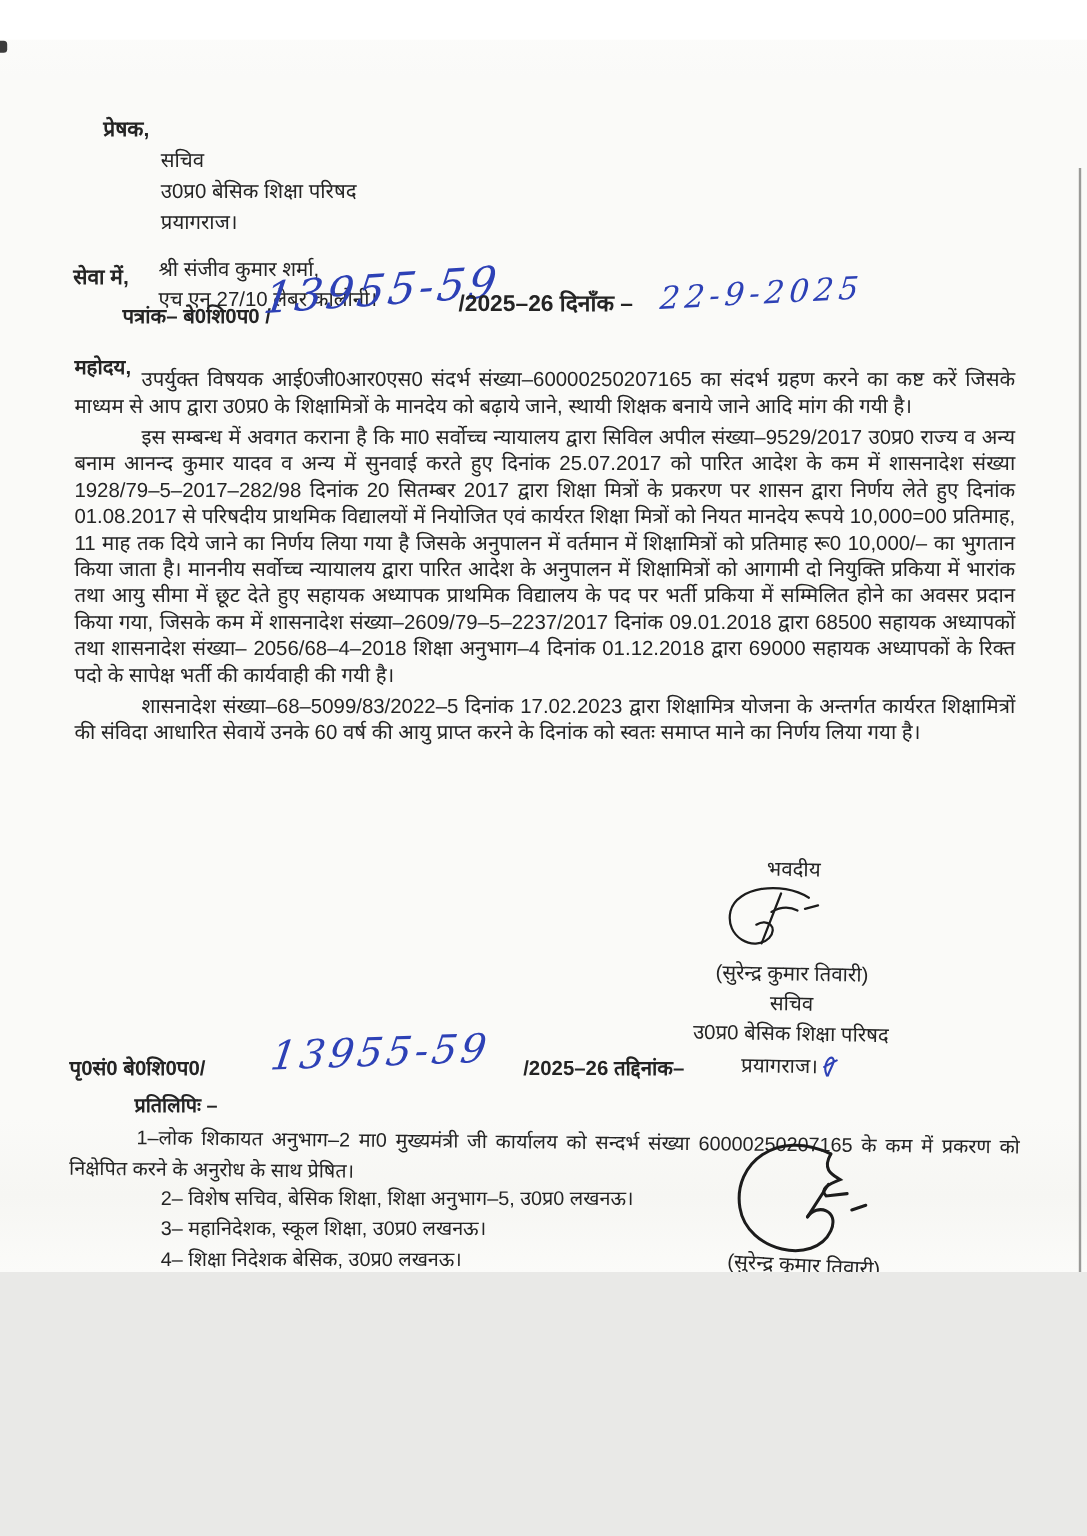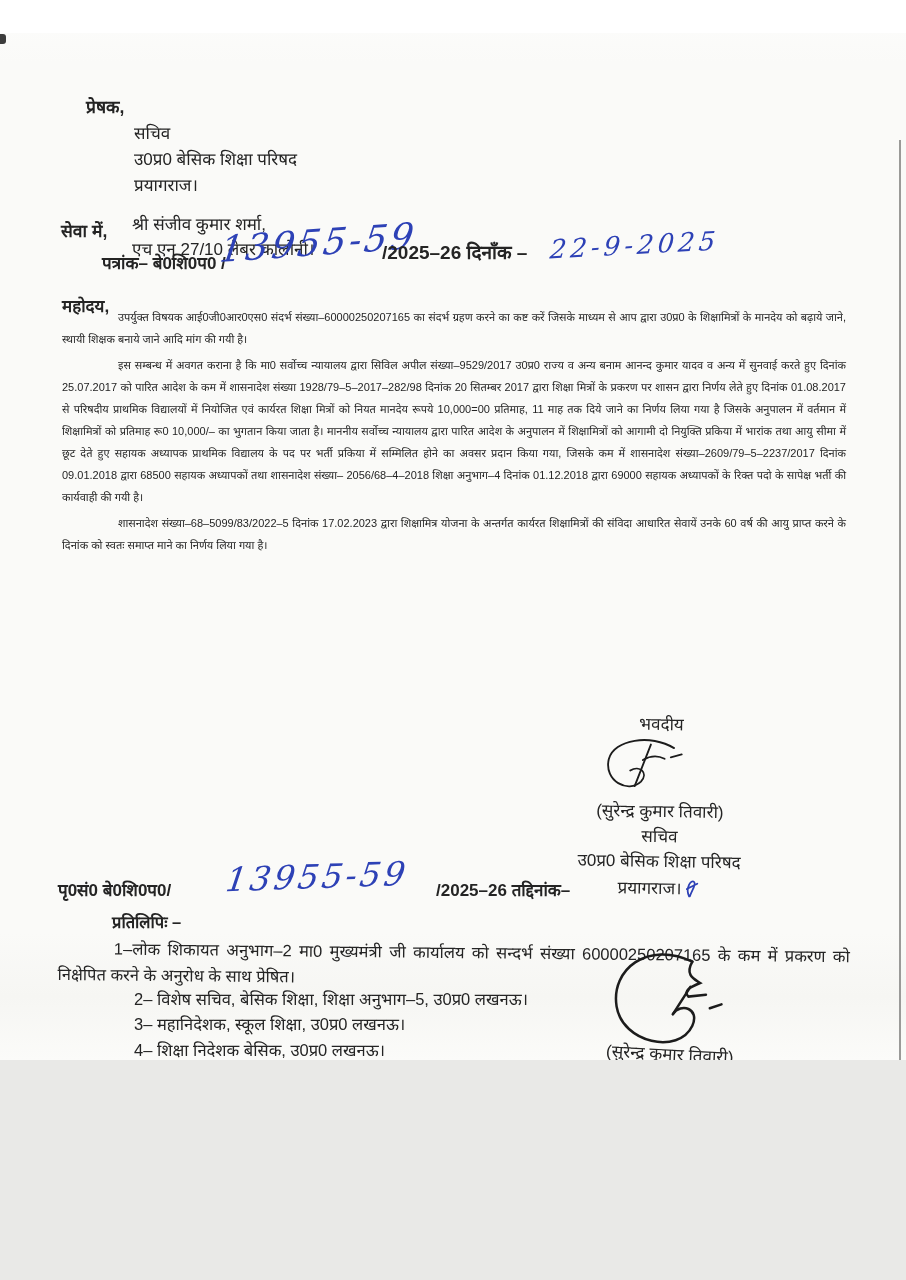--- a/index.html
+++ b/index.html
@@ -10,21 +10,21 @@
     background:linear-gradient(180deg,#fdfdfc 0%,#fafaf8 6%,#fafaf8 88%,#f6f6f3 94%,#fbfbf9 100%);
     overflow:hidden;
     font-family:"Liberation Sans","DejaVu Sans",sans-serif;
     color:#242424;
   }
   .abs{position:absolute;}
   .label{font-weight:bold;}
   .addr-lines div{line-height:26px;}
   .body-flow{
     position:absolute;left:62px;top:306px;width:784px;
-    font-size:11px;line-height:22px;text-align:justify;
+    font-size:17px;line-height:22px;text-align:justify;
   }
   .body-flow p{margin:0 0 4px 0;text-indent:56px;}
   .hw{
     color:#2d41b6;
     font-family:"DejaVu Serif","Liberation Serif",serif;
     font-style:italic;
     white-space:nowrap;
   }
   .hw1{font-size:36px;letter-spacing:3px;transform:rotate(-4deg) skewX(-12deg);display:inline-block;}
   .hw-date{font-size:26px;letter-spacing:4px;transform:rotate(-3deg) skewX(-8deg);display:inline-block;}

